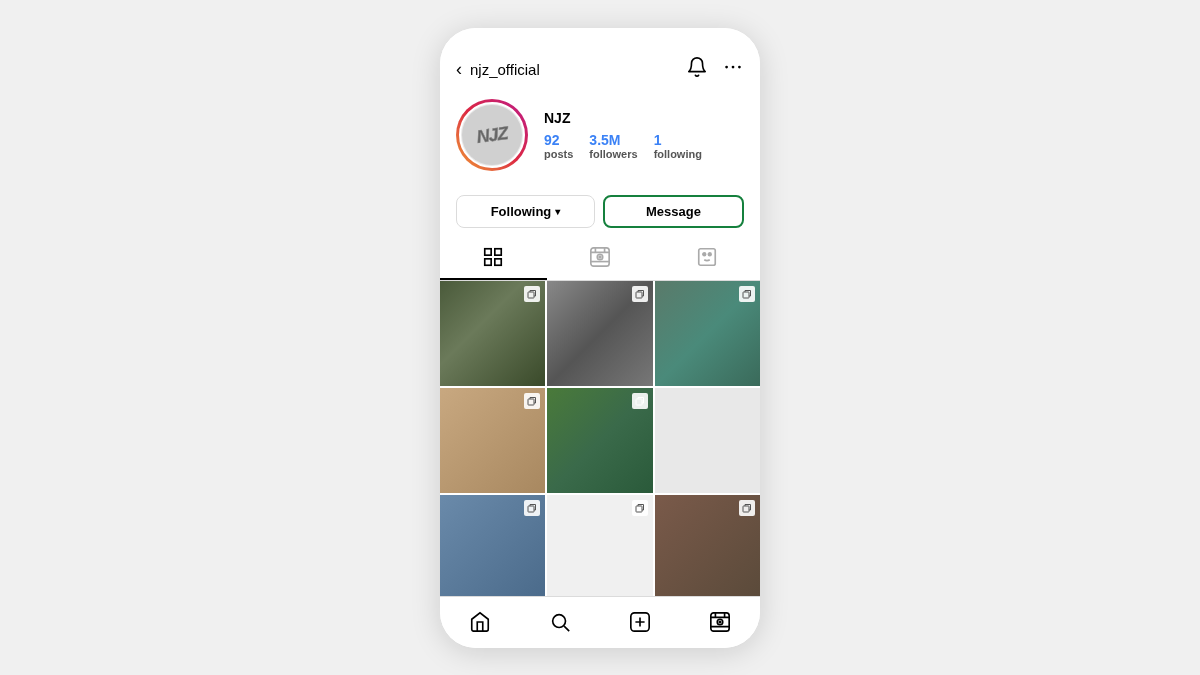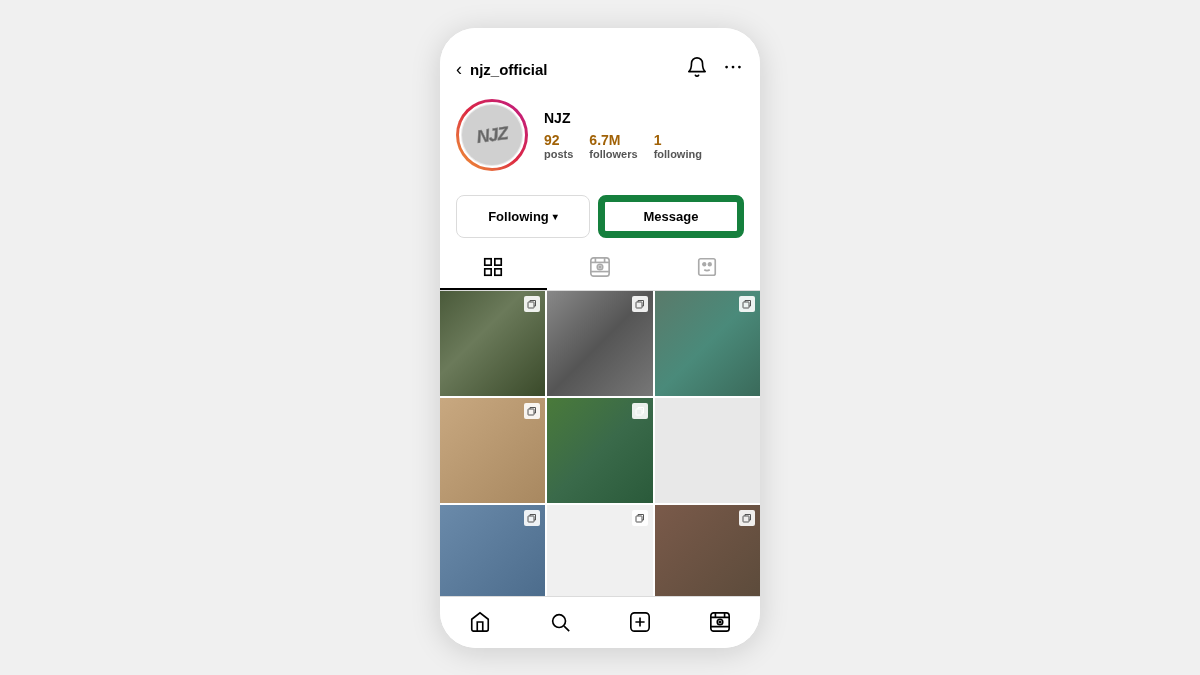--- a/index.html
+++ b/index.html
@@ -47,21 +47,21 @@
       align-items: center;
       gap: 8px;
     }
     .back-btn {
       font-size: 18px;
       color: #000;
       cursor: pointer;
     }
     .username-text {
       font-size: 15px;
-      font-weight: 700;
+      font-weight: 400;
       color: #000;
     }
     .nav-right {
       display: flex;
       align-items: center;
       gap: 14px;
     }
     .icon-btn {
       font-size: 17px;
       color: #000;
@@ -118,21 +118,21 @@
       gap: 16px;
     }
     .stat-item {
       display: flex;
       flex-direction: column;
       align-items: flex-start;
     }
     .stat-number {
       font-size: 14px;
       font-weight: 700;
-      color: #a16207;
+      color: #3b82f6;
     }
     .stat-label {
       font-size: 11px;
       color: #555;
       font-weight: bold;
     }
     
     .action-buttons {
       display: flex;
       gap: 8px;
@@ -152,21 +152,21 @@
       font-weight: 600;
       color: #000;
       background: #fff;
       cursor: pointer;
     }
     .btn-message {
       flex: 1;
       display: flex;
       align-items: center;
       justify-content: center;
-      border: 7px solid #15803d;
+      border: 2px solid #15803d;
       border-radius: 8px;
       padding: 7px 12px;
       font-size: 13px;
       font-weight: 600;
       color: #000;
       background: #fff;
       cursor: pointer;
     }
     
     .tabs-row {
@@ -299,21 +299,21 @@
           </div>
         </div>
         <div class="profile-stats">
           <div class="profile-name">NJZ</div>
           <div class="stats-row">
             <div class="stat-item">
               <span class="stat-number">92</span>
               <span class="stat-label">posts</span>
             </div>
             <div class="stat-item">
-              <span class="stat-number">6.7M</span>
+              <span class="stat-number">3.5M</span>
               <span class="stat-label">followers</span>
             </div>
             <div class="stat-item">
               <span class="stat-number">1</span>
               <span class="stat-label">following</span>
             </div>
           </div>
         </div>
       </div>
     </div>

